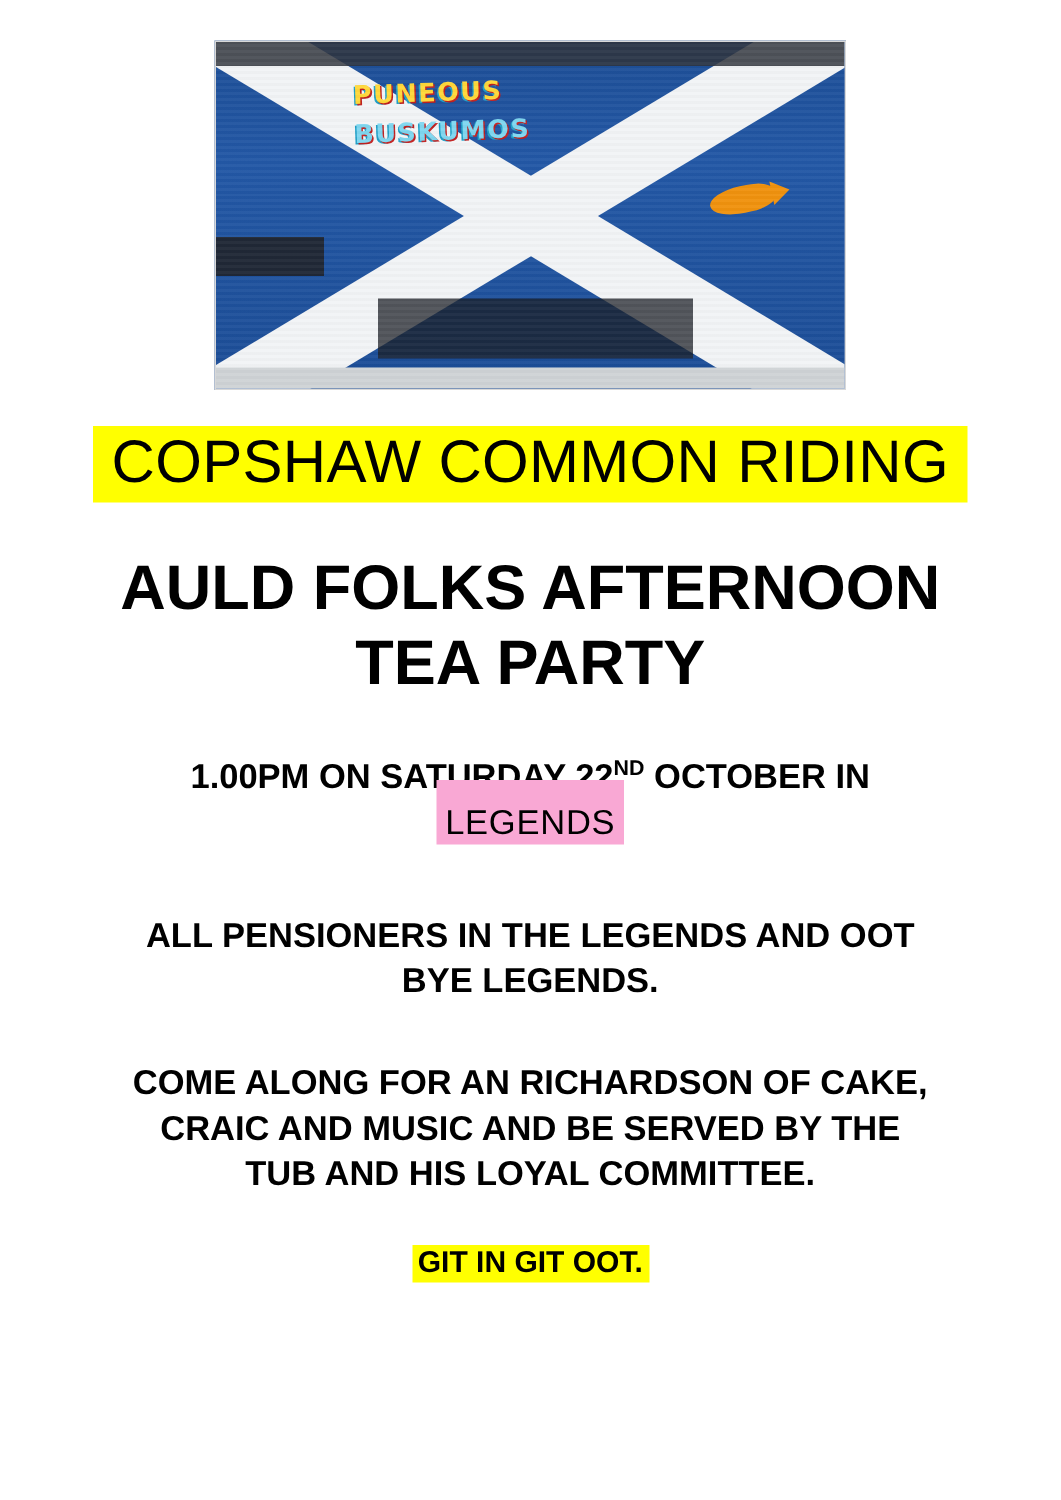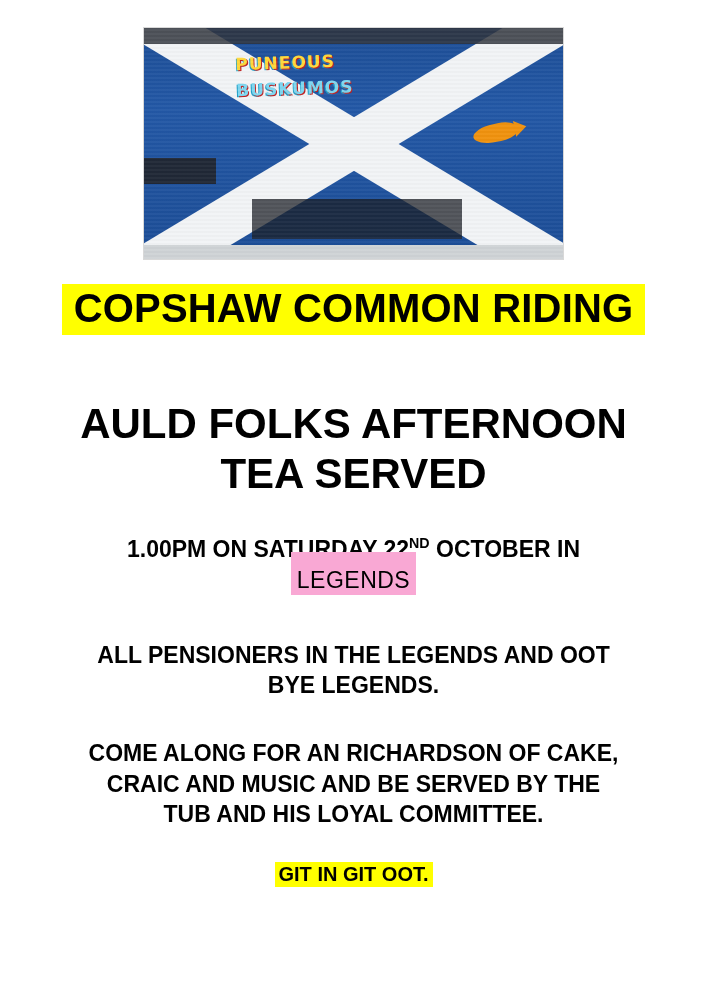--- a/index.html
+++ b/index.html
@@ -117,27 +117,27 @@
       repeating-linear-gradient(0deg, rgba(255,255,255,.035) 0 2px, rgba(0,0,0,.02) 2px 4px);
     pointer-events: none;
   }
 
   
   .banner {
     margin-top: 24px;
     background: #ffff00;
     padding: 3px 12px 5px 12px;
     font-size: 40px;
-    font-weight: bold;
+    font-weight: normal;
     letter-spacing: .2px;
     line-height: 1.08;
     white-space: nowrap;
   }
   .headline {
-    margin-top: 64px;
+    margin-top: 32px;
     font-size: 42px;
     font-weight: bold;
     text-align: center;
     line-height: 1.18;
     max-width: 640px;
   }
   .line {
     text-align: center;
     font-size: 23px;
     font-weight: bold;
@@ -196,21 +196,21 @@
       <div class="l2">BUSKUMOS</div>
     </div>
     <div class="fish"></div>
     <div class="photo-grain"></div>
   </div>
 
   <div class="banner">COPSHAW COMMON RIDING</div>
 
   <div class="headline">
     <div>AULD FOLKS AFTERNOON</div>
-    <div>TEA SERVED</div>
+    <div>TEA PARTY</div>
   </div>
 
   <div class="line datetime">
     <span>1.00PM ON SATURDAY 22</span><sup>ND</sup><span> OCTOBER IN</span>
   </div>
 
   <div class="venue-wrap">
     <span class="venue">LEGENDS</span>
   </div>
 

